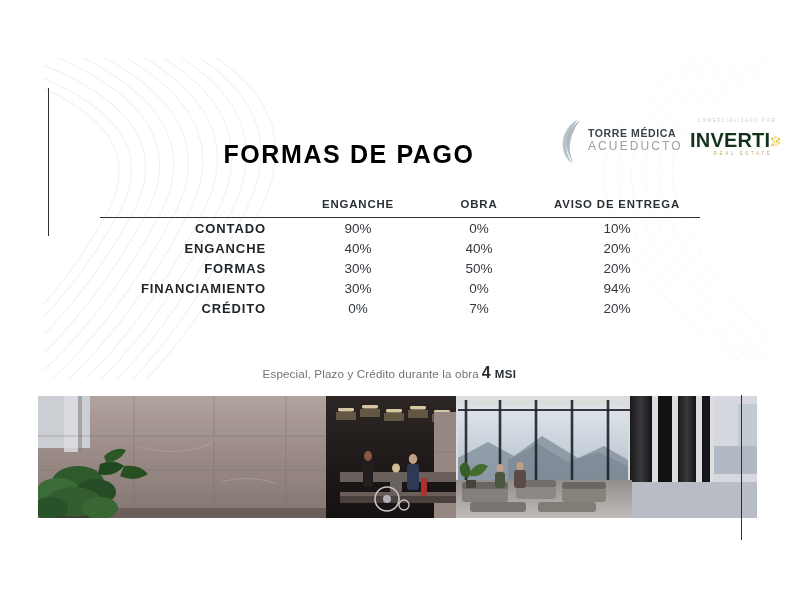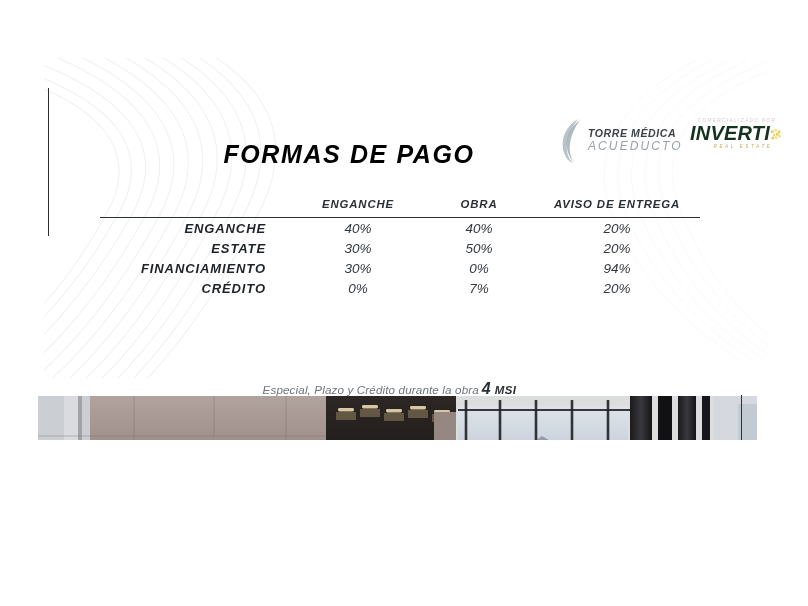--- a/index.html
+++ b/index.html
@@ -8,24 +8,23 @@
     width: 808px;
     height: 606px;
     background: #ffffff;
     font-family: "Liberation Sans", sans-serif;
     overflow: hidden;
   }
 
   #slide {
     position: relative;
     width: 808px;
-    height: 440px;
+    height: 606px;
     background: #ffffff;
     overflow: hidden;
-    font-style: italic;
   }
 
   
   .watermark {
     position: absolute;
     left: 44px;
     top: 58px;
     width: 300px;
     height: 320px;
     opacity: 0.55;
@@ -107,21 +106,21 @@
     letter-spacing: 1.45px;
     color: #cfcfcf;
     text-align: center;
     white-space: nowrap;
     padding-left: 2px;
   }
   .inv-mid {
     display: flex;
     align-items: flex-end;
     justify-content: center;
-    margin-top: 0;
+    margin-top: 7px;
   }
   .inv-word {
     font-size: 20px;
     font-weight: bold;
     letter-spacing: 0.2px;
     color: #14331f;
     line-height: 1;
   }
   .inv-dots {
     width: 15px;
@@ -200,21 +199,21 @@
     letter-spacing: 0.9px;
     color: #1e2328;
     font-size: 13px;
     padding-right: 26px;
   }
 
   
   .footnote {
     position: absolute;
     left: 0;
-    top: 380px;
+    top: 364px;
     width: 808px;
     text-align: center;
     font-size: 11.6px;
     color: #6e747a;
     letter-spacing: 0.15px;
     padding-right: 29px;
   }
   .footnote .msi-num {
     font-size: 16px;
     font-weight: bold;
@@ -320,27 +319,33 @@
       <thead>
         <tr>
           <th class="blank"></th>
           <th>ENGANCHE</th>
           <th>OBRA</th>
           <th>AVISO DE ENTREGA</th>
         </tr>
       </thead>
       <tbody>
         <tr>
+          <td class="rowlabel">CONTADO</td>
+          <td>90%</td>
+          <td>0%</td>
+          <td>10%</td>
+        </tr>
+        <tr>
           <td class="rowlabel">ENGANCHE</td>
           <td>40%</td>
           <td>40%</td>
           <td>20%</td>
         </tr>
         <tr>
-          <td class="rowlabel">ESTATE</td>
+          <td class="rowlabel">FORMAS</td>
           <td>30%</td>
           <td>50%</td>
           <td>20%</td>
         </tr>
         <tr>
           <td class="rowlabel">FINANCIAMIENTO</td>
           <td>30%</td>
           <td>0%</td>
           <td>94%</td>
         </tr>

